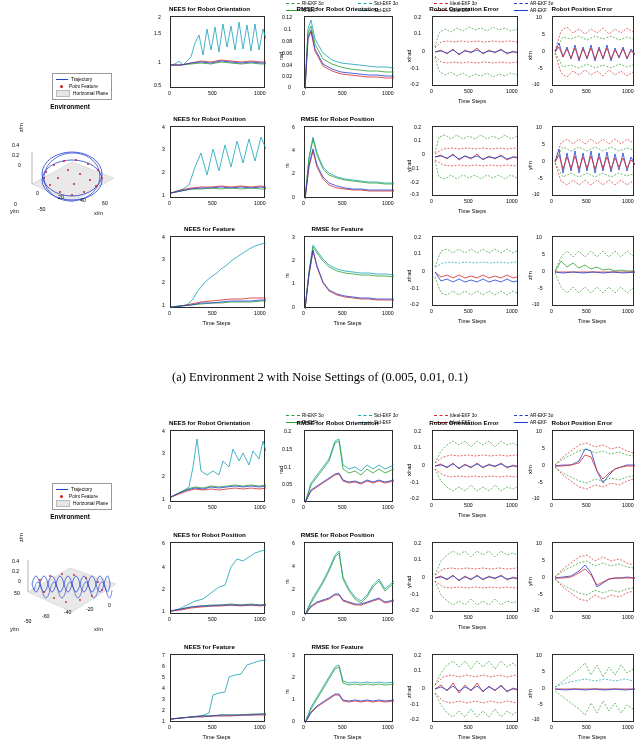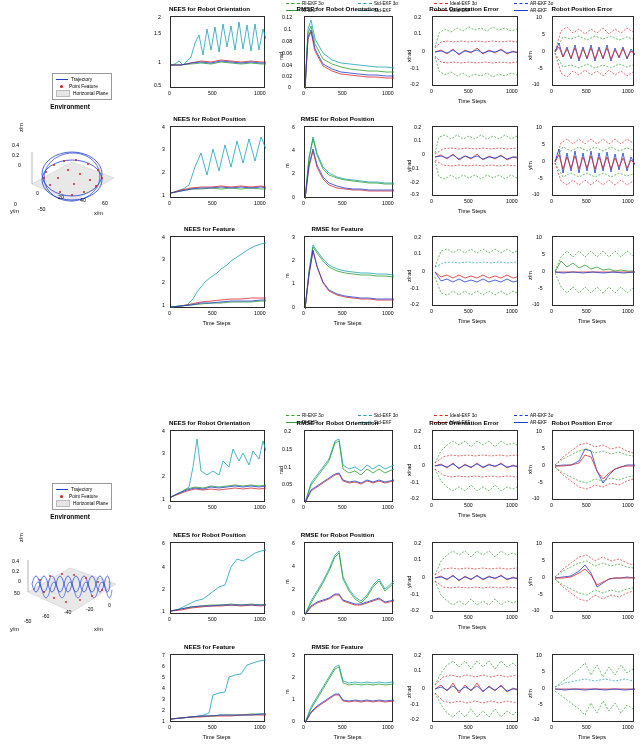--- a/index.html
+++ b/index.html
@@ -398,20 +398,21 @@
     <div class="tick" style="left:14px;top:34px;">0</div>
     <div class="tick" style="left:10px;top:51px;">-5</div>
     <div class="tick" style="left:4px;top:67px;">-10</div>
     <div class="ylab" style="left:-1px;top:46px;">z/m</div>
     <div class="tick" style="left:22px;top:74px;">0</div>
     <div class="tick" style="left:54px;top:74px;">500</div>
     <div class="tick" style="left:94px;top:74px;">1000</div>
     <div class="xlab" style="left:22px;top:84px;width:84px;">Time Steps</div>
   </div>
 
+  <div class="caption" style="top:370px;">(a) Environment 2 with Noise Settings of (0.005, 0.01, 0.1)</div>
 
   <div class="figlegend" style="left:286px;top:412px;width:350px;height:16px;">
     <div class="col" style="left:0px;top:0px;">
       <div class="row">
           <span class="ln" style="border-top:1px dashed #2ca02c;"></span>
           <span>RI-EKF 3σ</span>
         </div>
       <div class="row">
           <span class="ln" style="border-top:1px solid #2ca02c;"></span>
           <span>RI-EKF</span>

